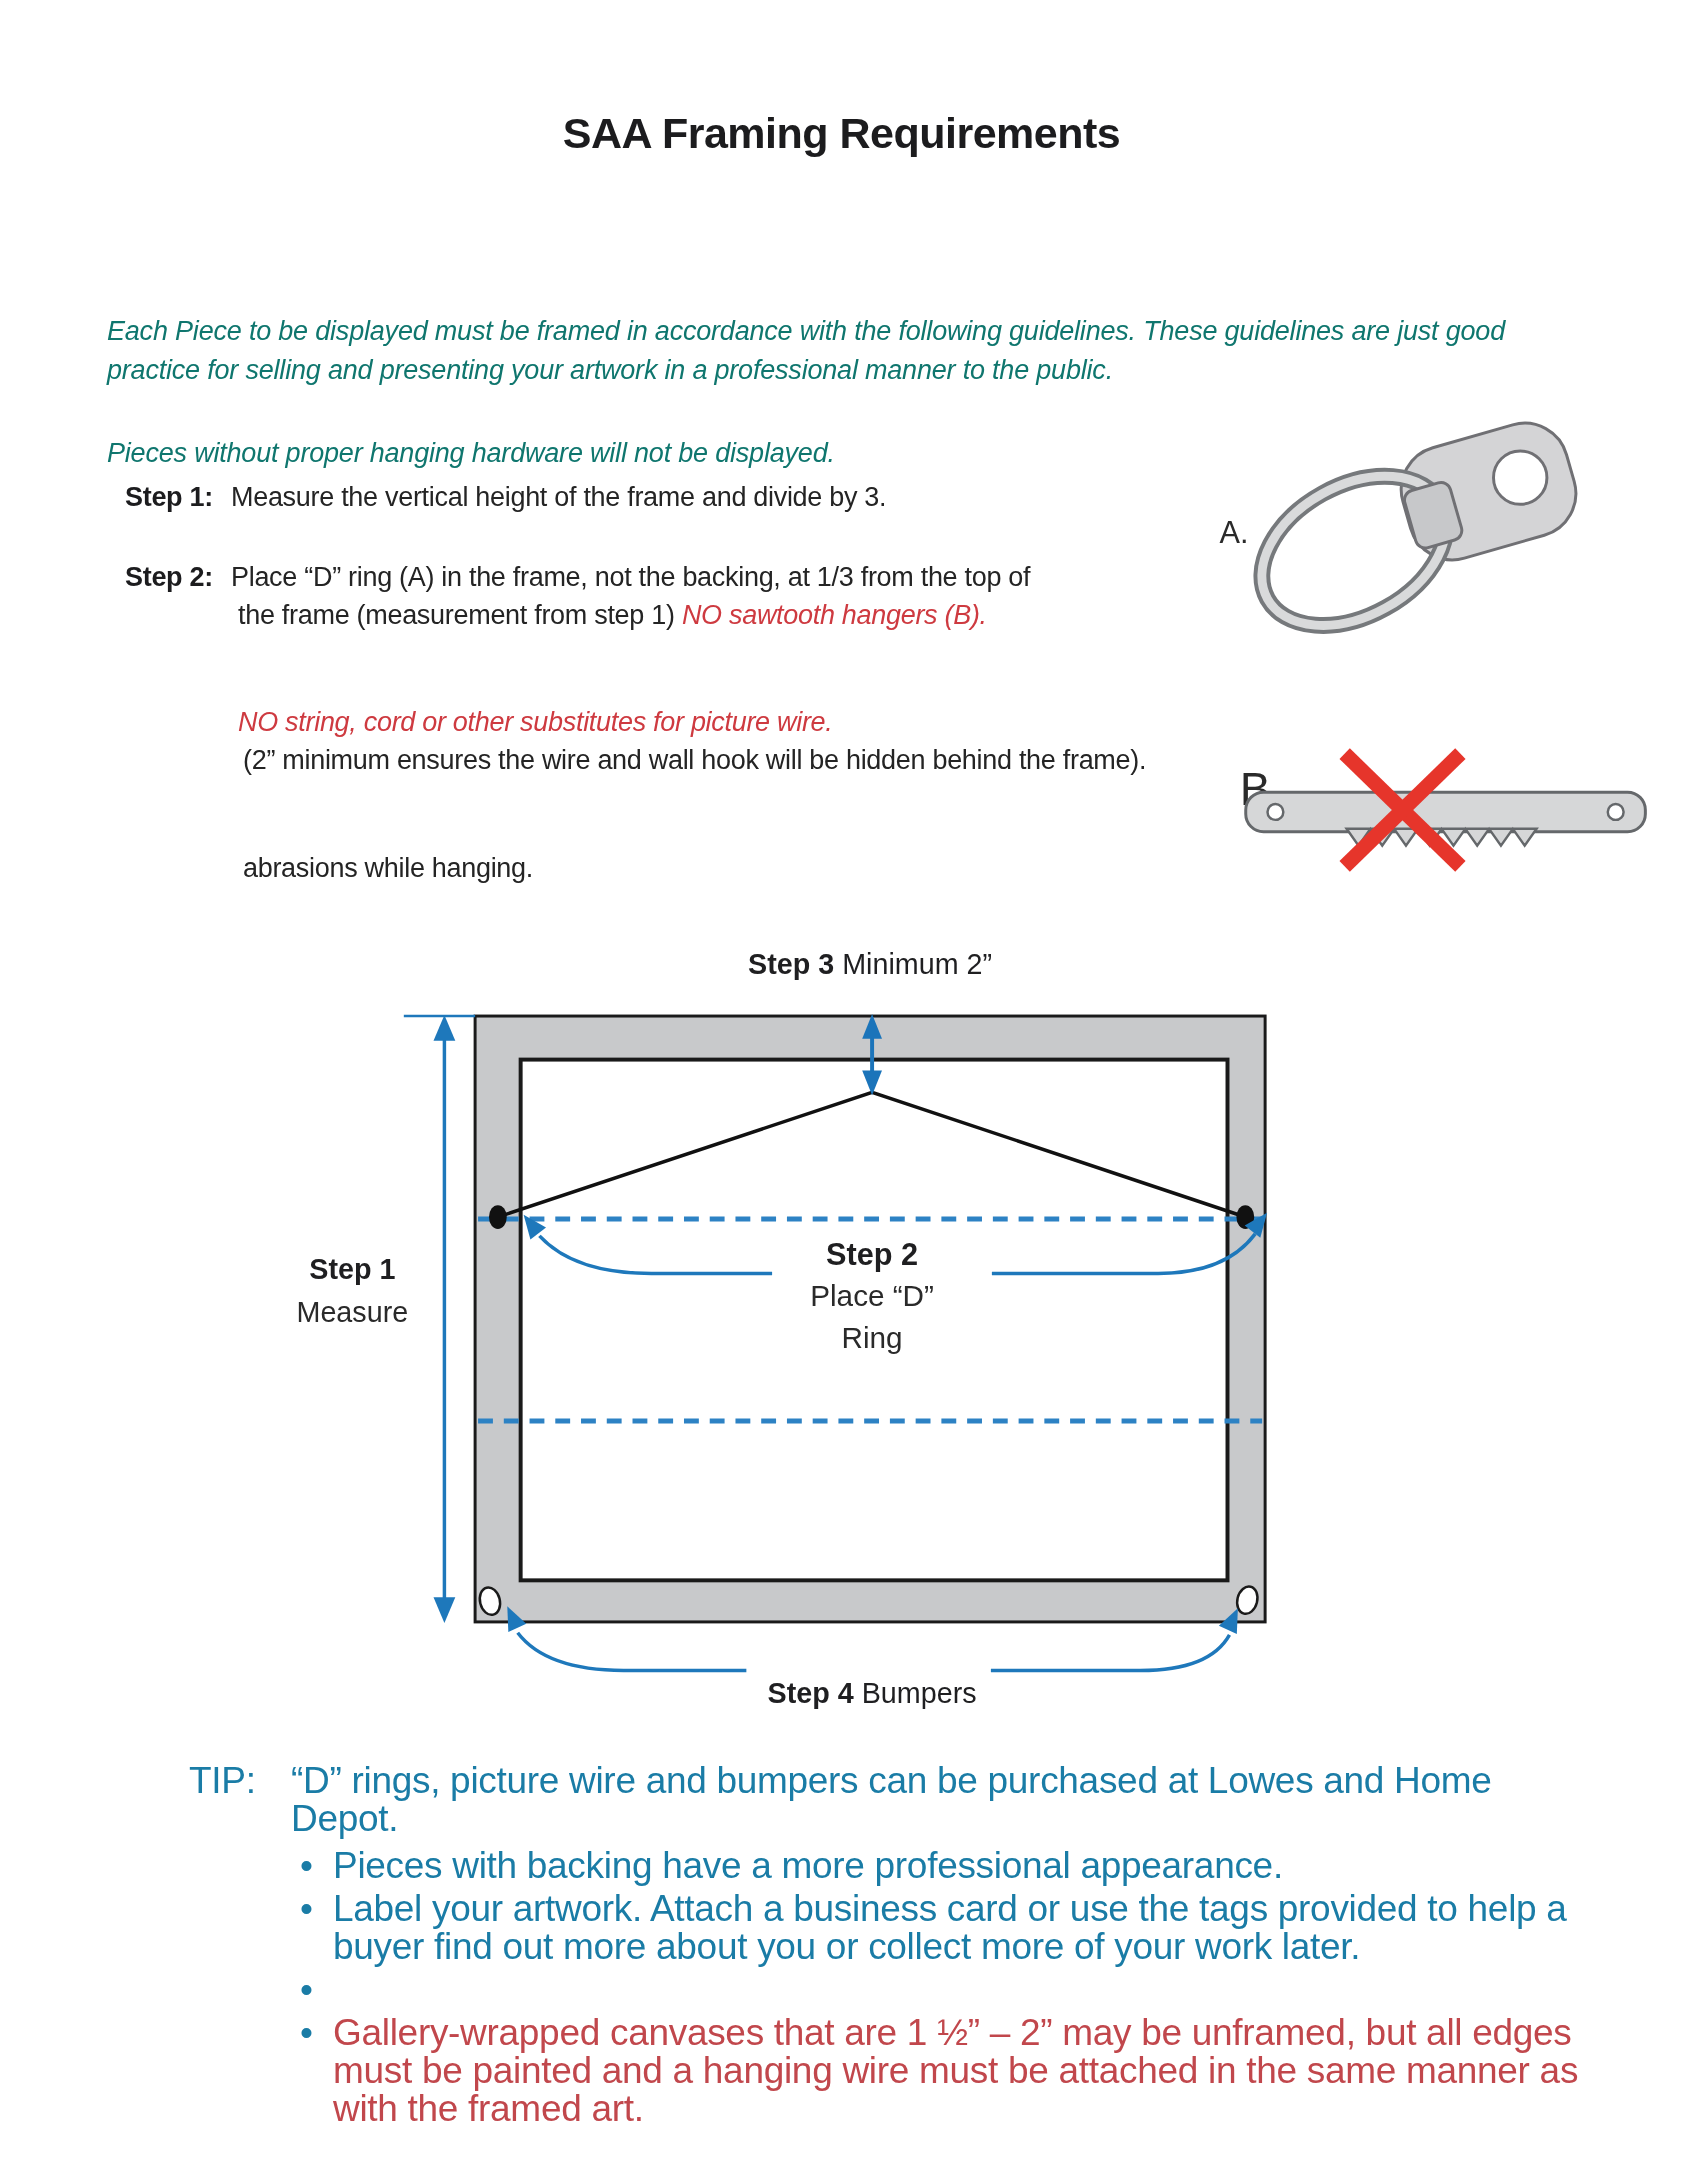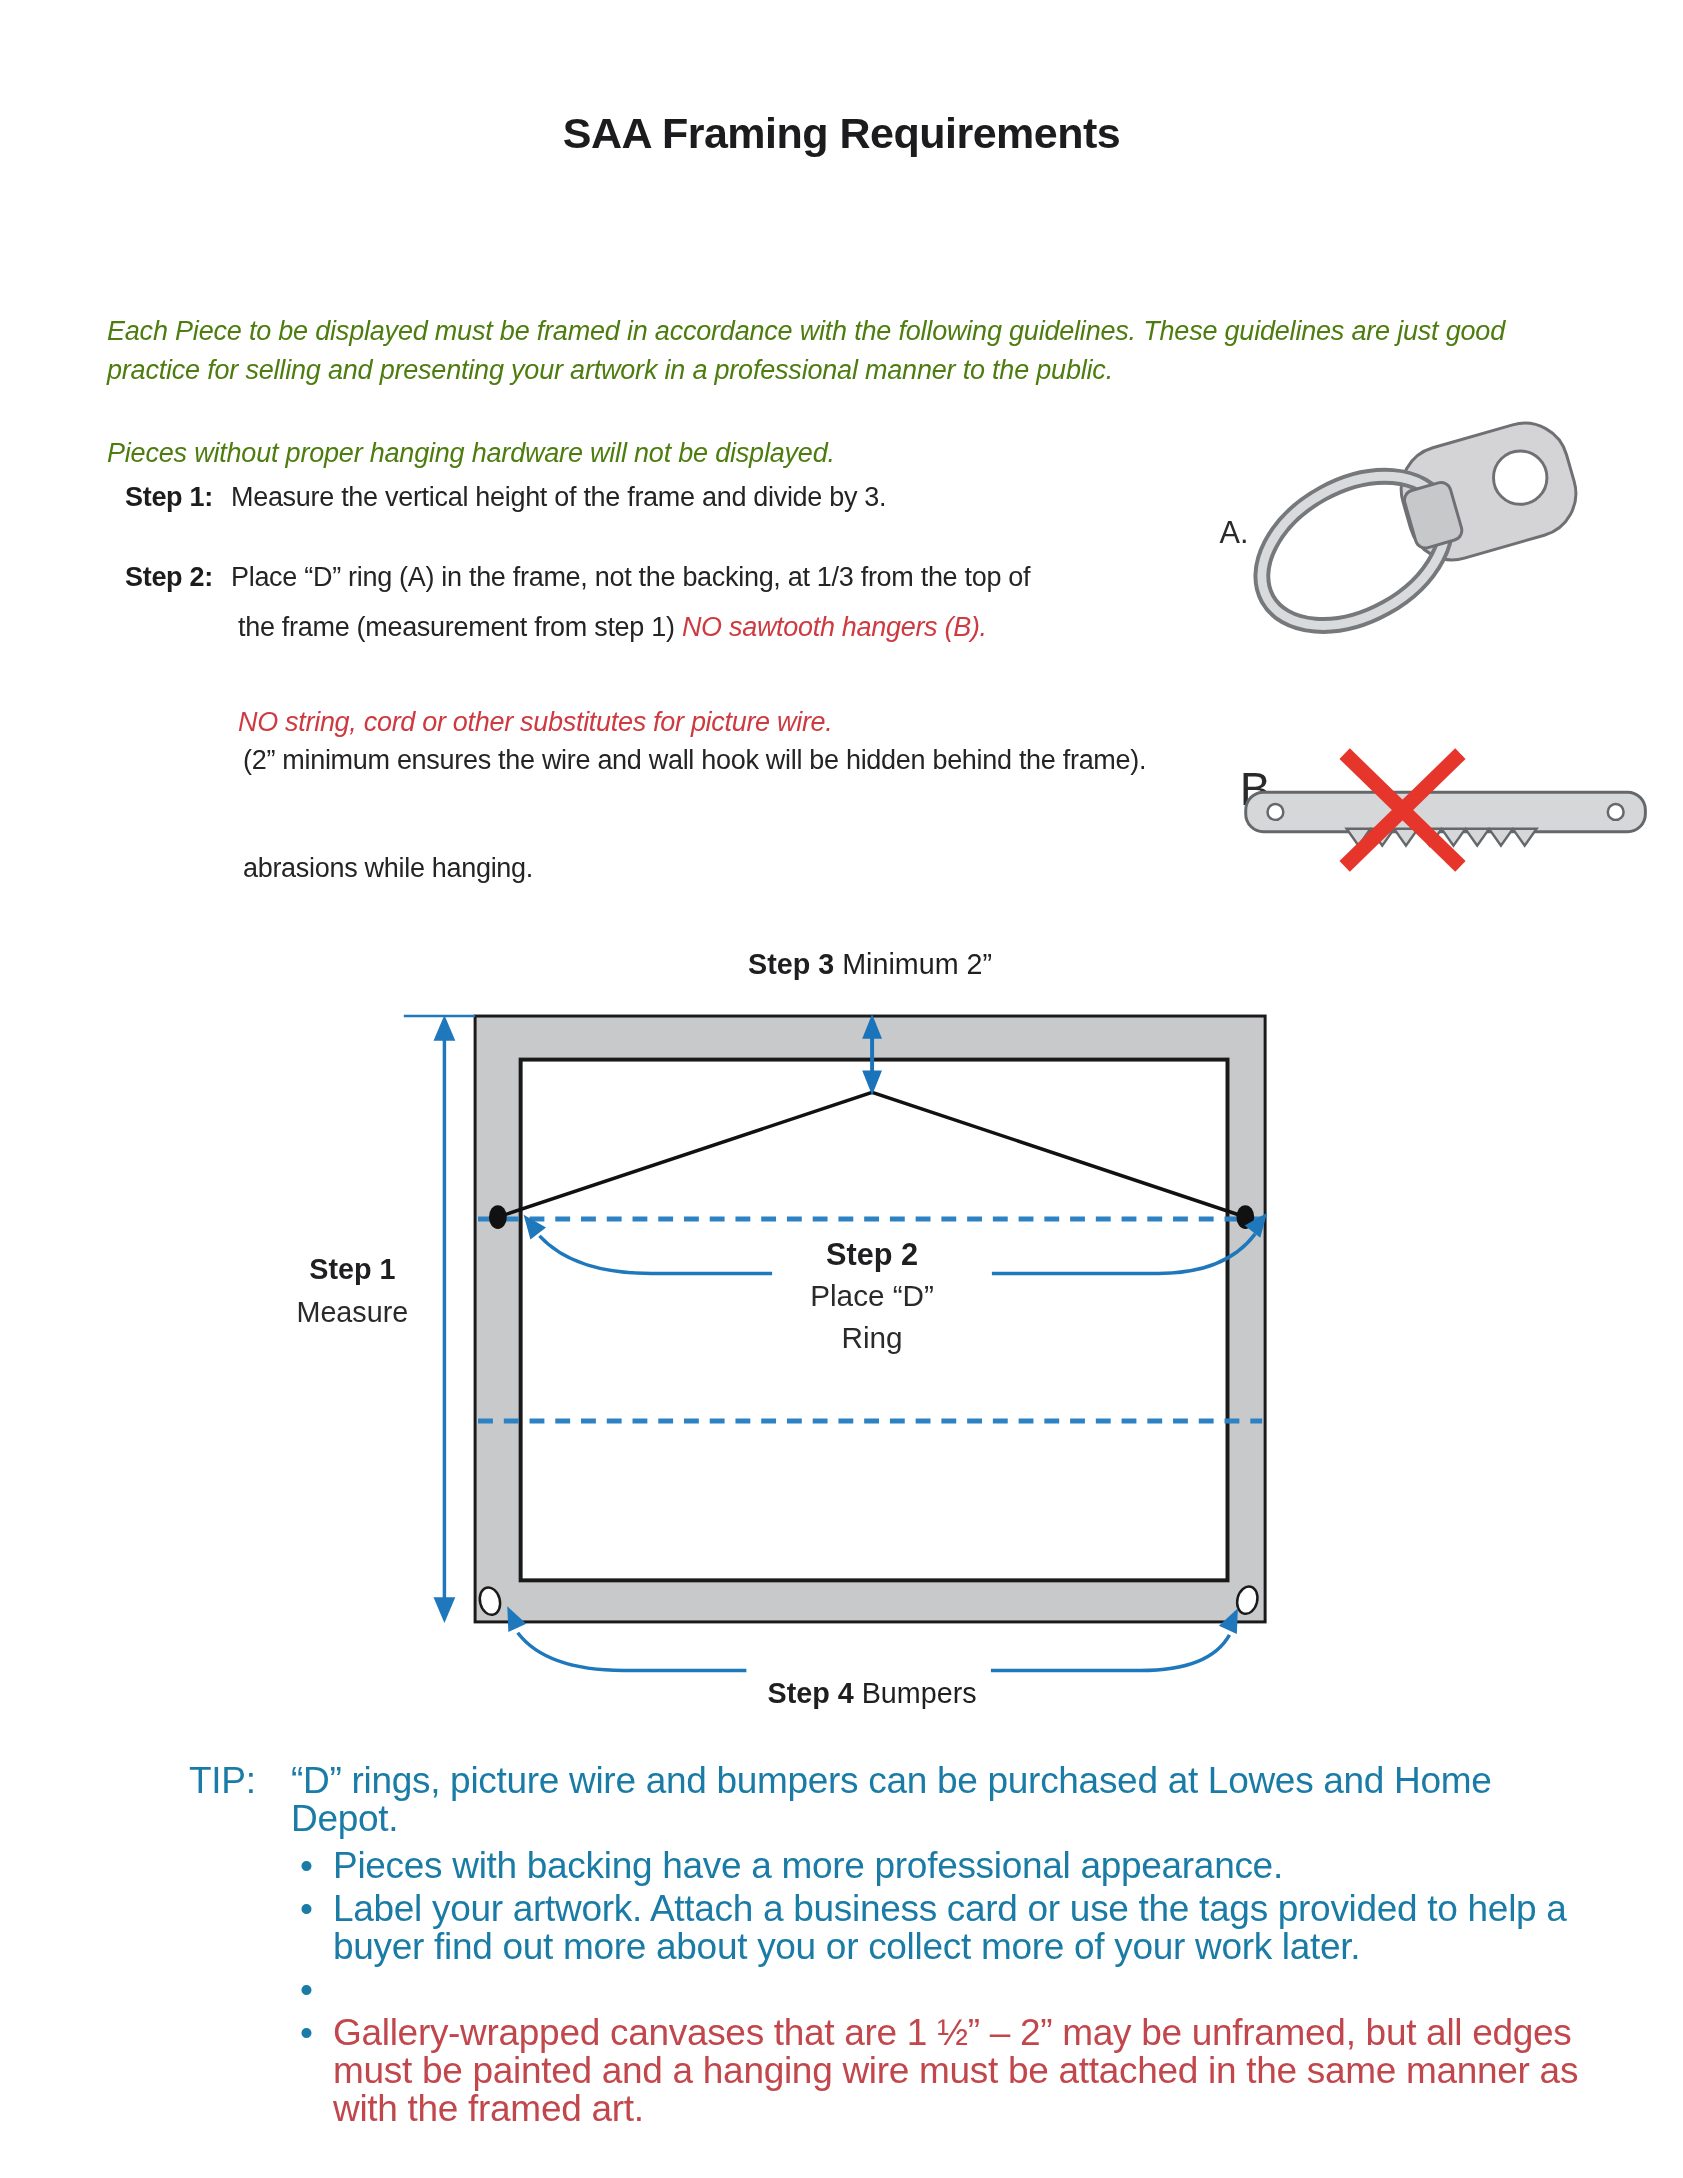--- a/index.html
+++ b/index.html
@@ -6,21 +6,21 @@
   .page{
     position:relative;width:1683px;height:2178px;background:#ffffff;
     font-family:"Liberation Sans",sans-serif;color:#242424;overflow:hidden;padding-left:12px;
   }
   .title{
     position:absolute;top:109px;left:0;width:1683px;text-align:center;
     font-size:43px;font-weight:bold;color:#1c1c1e;letter-spacing:-0.5px;
   }
   .intro{
     position:absolute;left:107px;width:1455px;font-style:italic;
-    font-size:27px;line-height:39px;color:#4d7c0f;letter-spacing:-0.2px;
+    font-size:27px;line-height:39px;color:#0f766e;letter-spacing:-0.2px;
   }
   .intro.p1{top:285px;}
   .intro.p2{top:408px;margin-top:26px;}
   .step-row{
     position:absolute;font-size:27px;line-height:38px;white-space:nowrap;
     color:#242424;letter-spacing:-0.3px;
   }
   .slabel{font-weight:bold;display:inline-block;width:106px;color:#1c1c1e;}
   .red{color:#ce3a40;font-style:italic;}
   .fig{position:absolute;}
@@ -47,21 +47,21 @@
   <p class="intro p1">Each Piece to be displayed must be framed in accordance with the following guidelines.  These guidelines are just good practice for selling and presenting your artwork in a professional manner to the public.</p>
   <p class="intro p2">Pieces without proper hanging hardware will not be displayed.</p>
 
   <div class="step-row" style="left:125px;top:478px;">
     <span class="slabel">Step 1:</span><span>Measure the vertical height of the frame and divide by 3.</span>
   </div>
 
   <div class="step-row" style="left:125px;top:558px;">
     <span class="slabel">Step 2:</span><span>Place “D” ring (A) in the frame, not the backing, at 1/3 from the top of</span>
   </div>
-  <div class="step-row" style="left:238px;top:596px;margin-top:12px;">
+  <div class="step-row" style="left:238px;top:596px;">
     <span>the frame (measurement from step 1) </span><span class="red">NO sawtooth hangers (B).</span>
   </div>
 
   <div class="step-row" style="left:238px;top:703px;">
     <span class="red">NO string, cord or other substitutes for picture wire.</span>
   </div>
   <div class="step-row" style="left:243px;top:741px;">
     <span>(2” minimum ensures the wire and wall hook will be hidden behind the frame).</span>
   </div>
 

